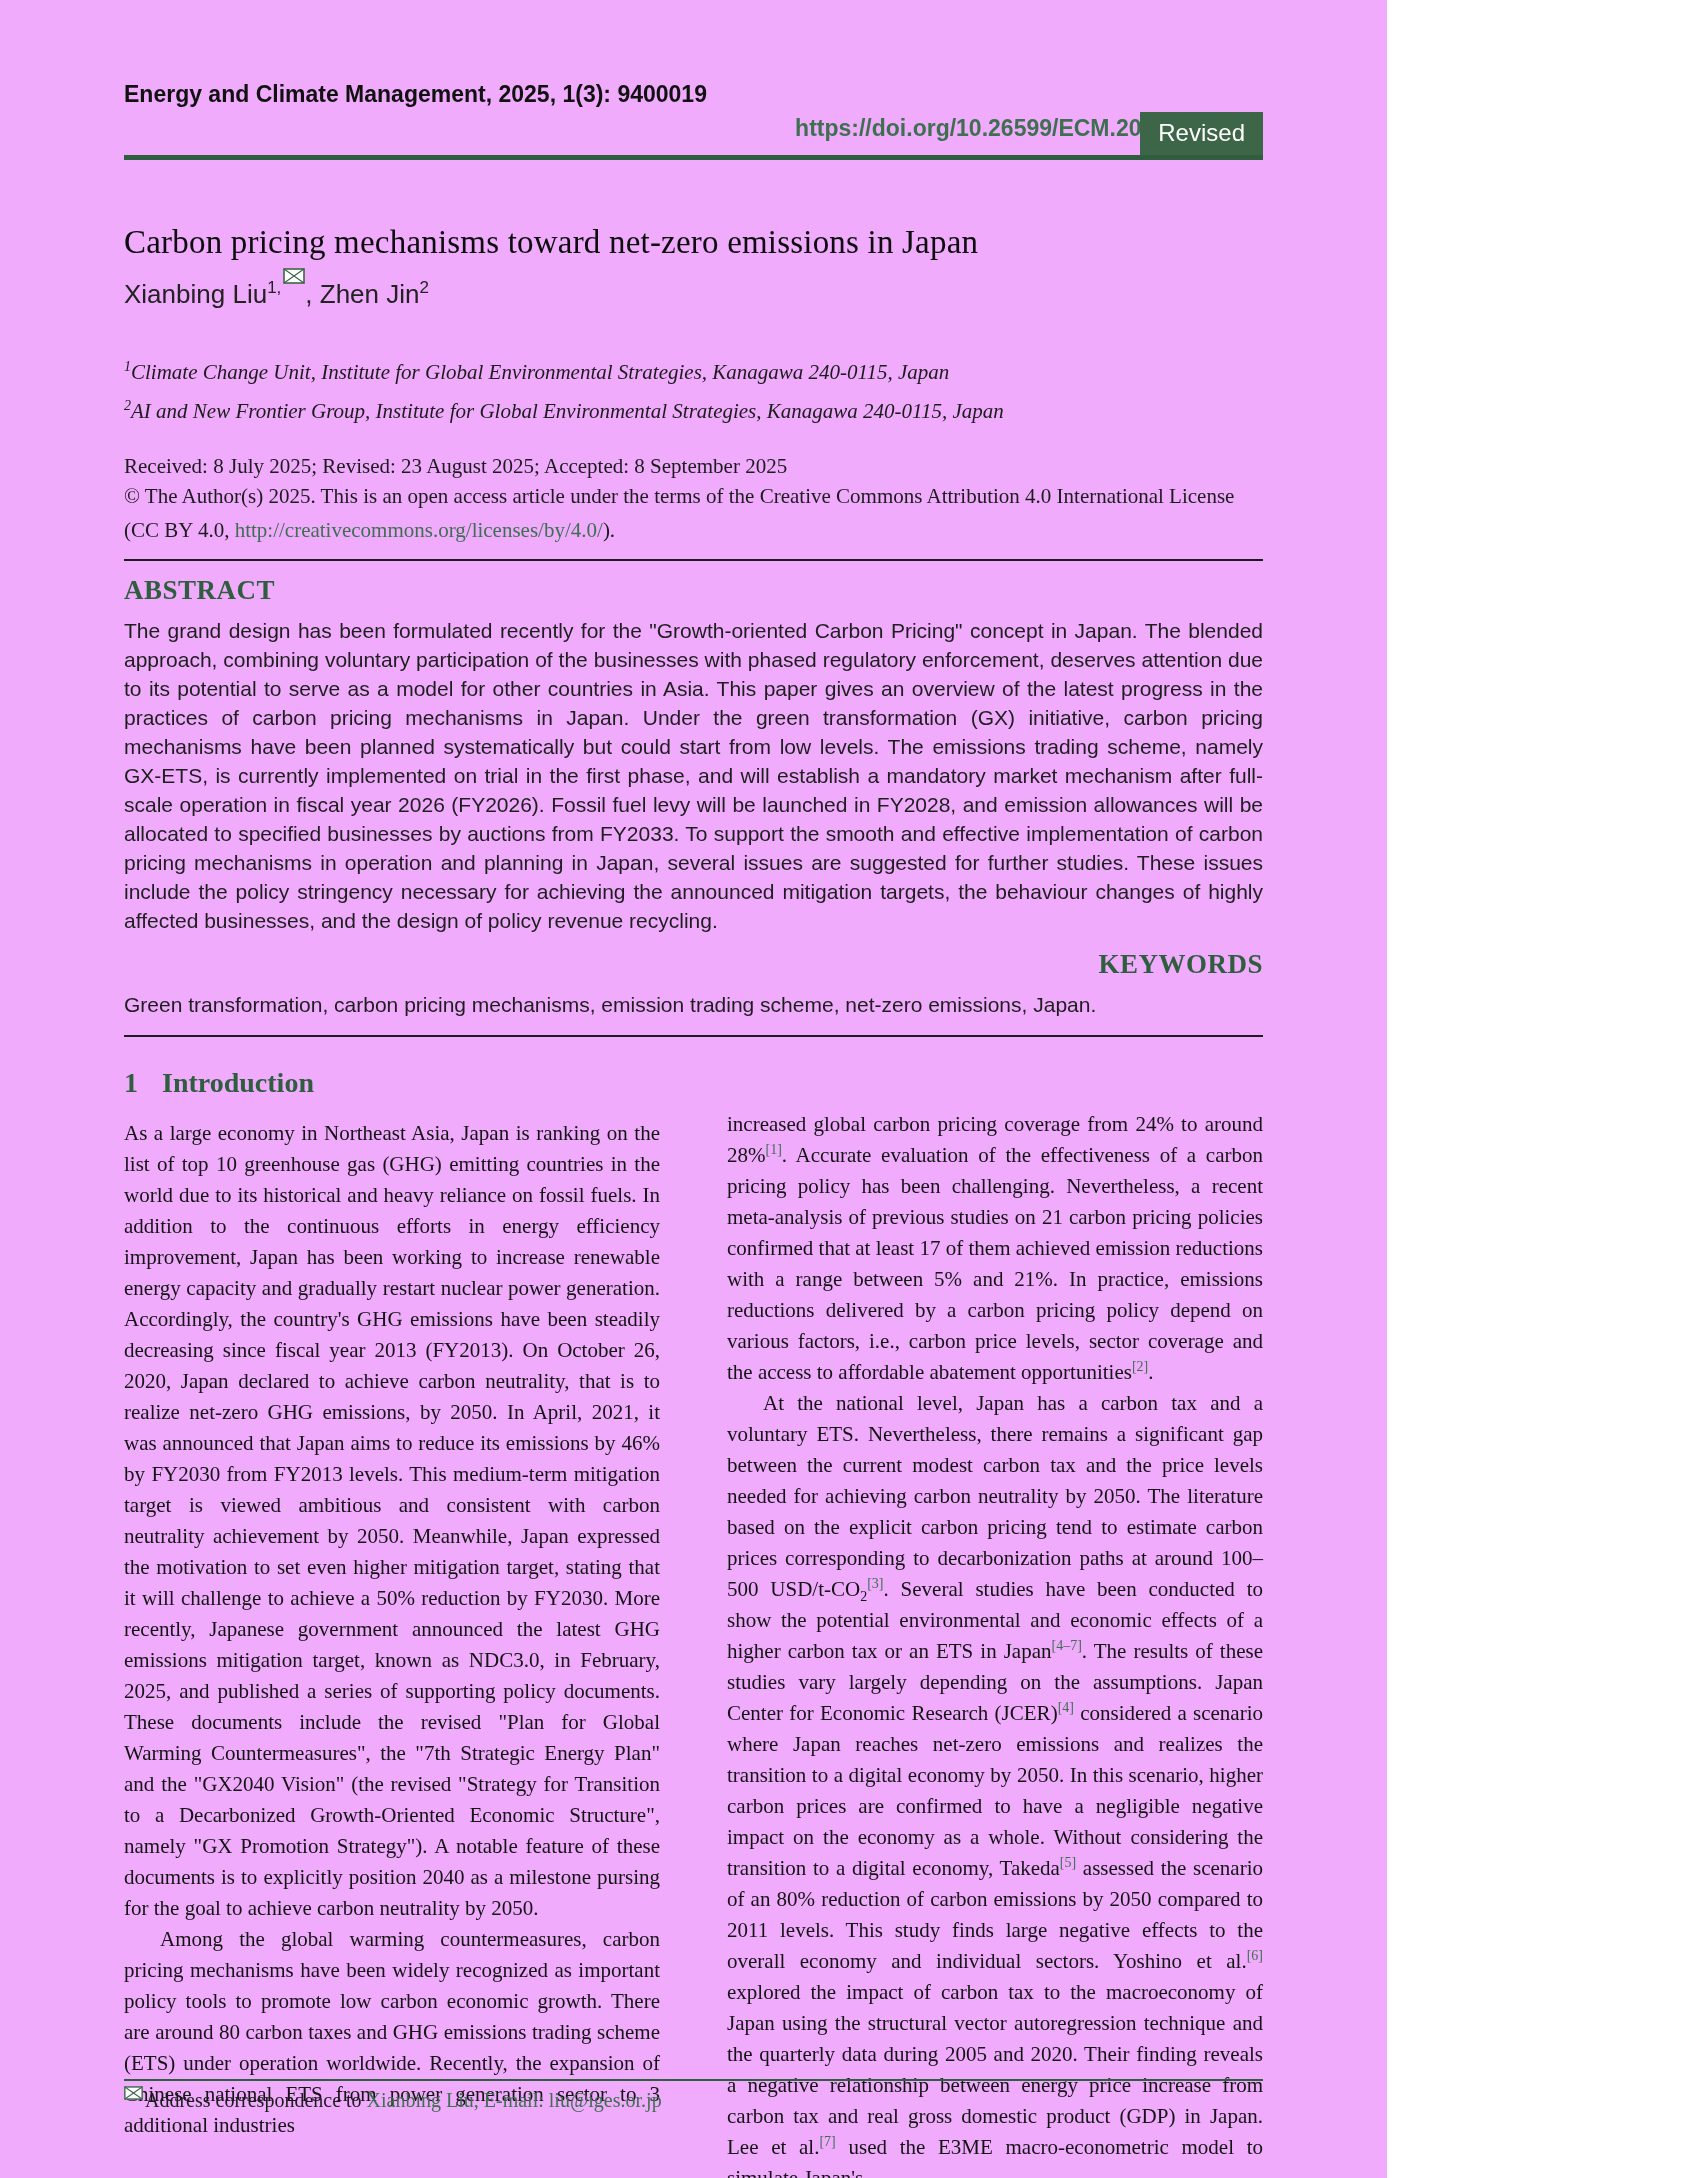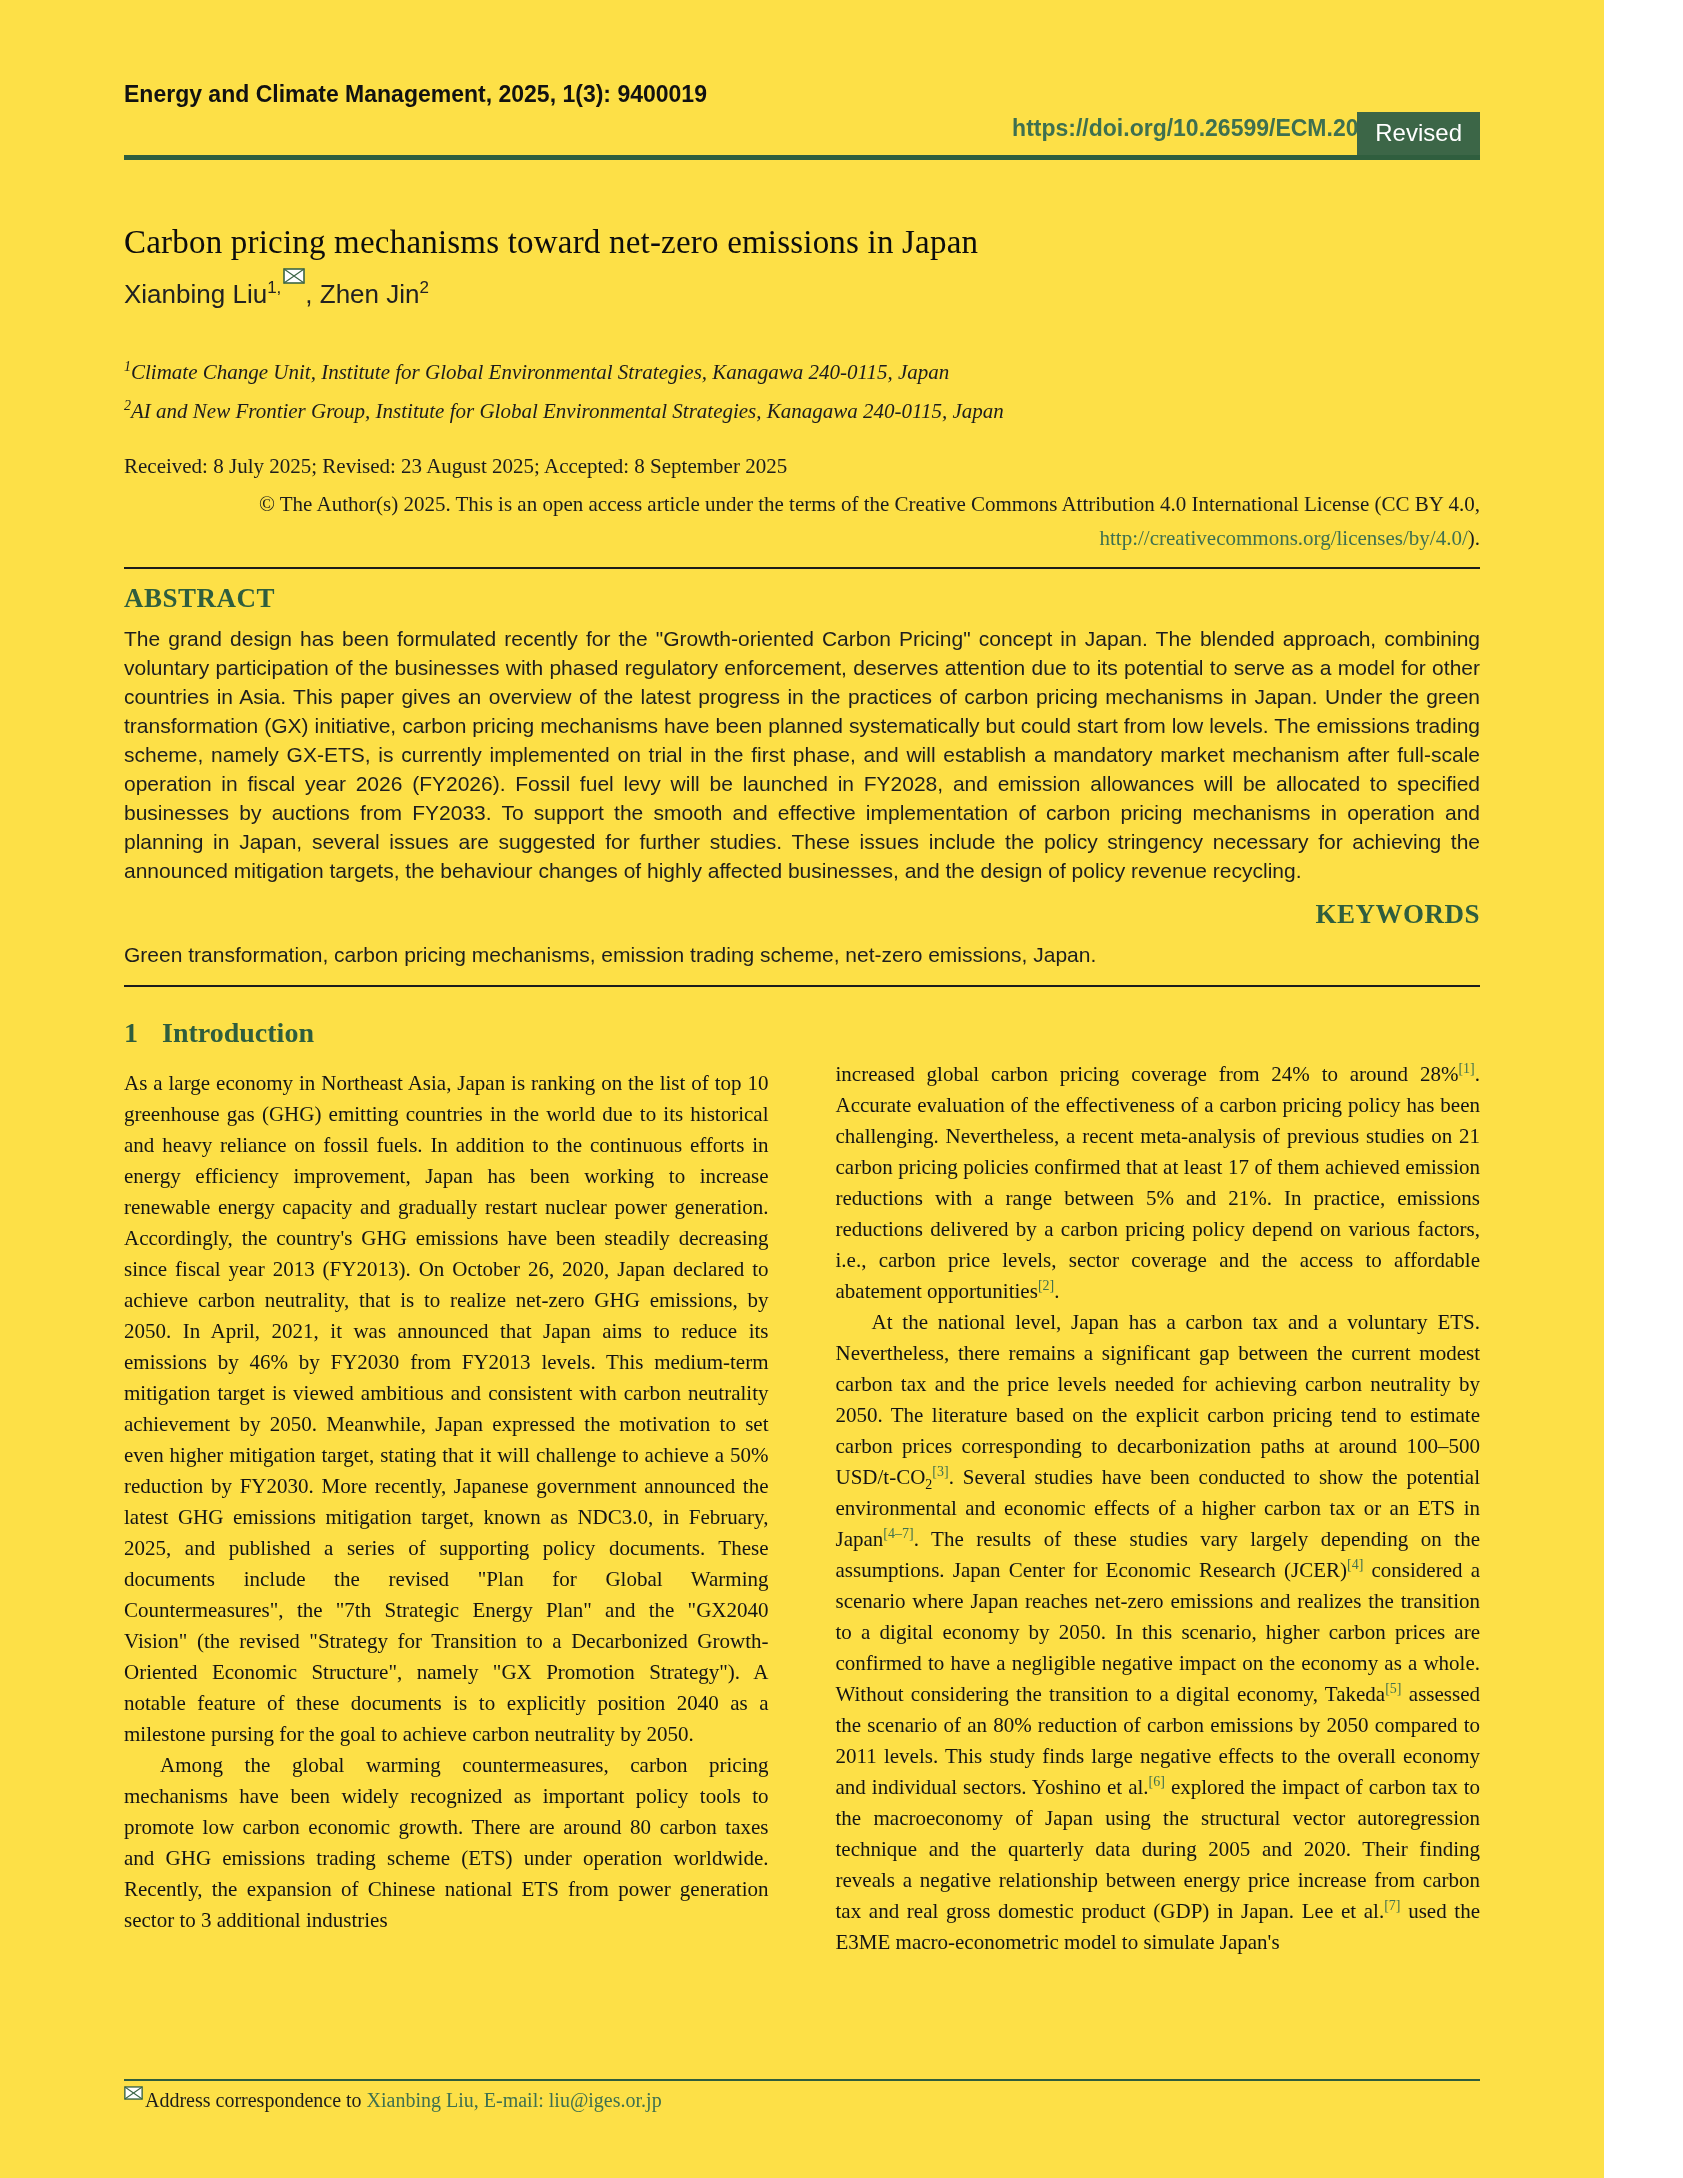--- a/index.html
+++ b/index.html
@@ -1,19 +1,19 @@
 <!DOCTYPE html>
 <html><head>
 <meta charset="utf-8">
 <style>
   html,body { margin:0; padding:0; background:#ffffff; }
   .page {
     position:relative;
-    width:1604px; height:2178px;
-    background:#fde047;
+    width:1387px; height:2178px;
+    background:#f0abfc;
     box-sizing:border-box;
     padding:79px 124px 0 124px;
     font-family:"Liberation Serif", serif;
     color:#141414;
     overflow:hidden;
   }
   
   .header-wrap { position:relative; }
   .journal-line {
     font-family:"Liberation Sans", sans-serif;
@@ -40,21 +40,21 @@
   }
   .authors {
     font-family:"Liberation Sans", sans-serif;
     font-size:26px; color:#222;
   }
   .authors sup { font-size:17px; }
   .env-icon { position:relative; top:-9px; margin-left:2px; }
   .affiliations { margin-top:40px; font-style:italic; font-size:21px; line-height:33px; color:#1c1c1c; }
   .affiliations sup { font-size:14px; }
   .dates { margin-top:26px; font-size:21px; color:#1c1c1c; }
-  .copyright { margin-top:8px; font-size:21px; line-height:34px; color:#1c1c1c; max-width:1436px;text-align:right; }
+  .copyright { margin-top:0; font-size:21px; line-height:34px; color:#1c1c1c; max-width:1436px; }
   .glink { color:#3E7050; }
   hr.thin { border:none; border-top:2px solid #1c1c1c; margin:12px 0 0 0; }
 
   
   h2.section {
     color:#2F5E3E; font-size:27px; font-weight:bold;
     margin:14px 0 8px 0; letter-spacing:0.5px;
   }
   .sans-body {
     font-family:"Liberation Sans", sans-serif;

